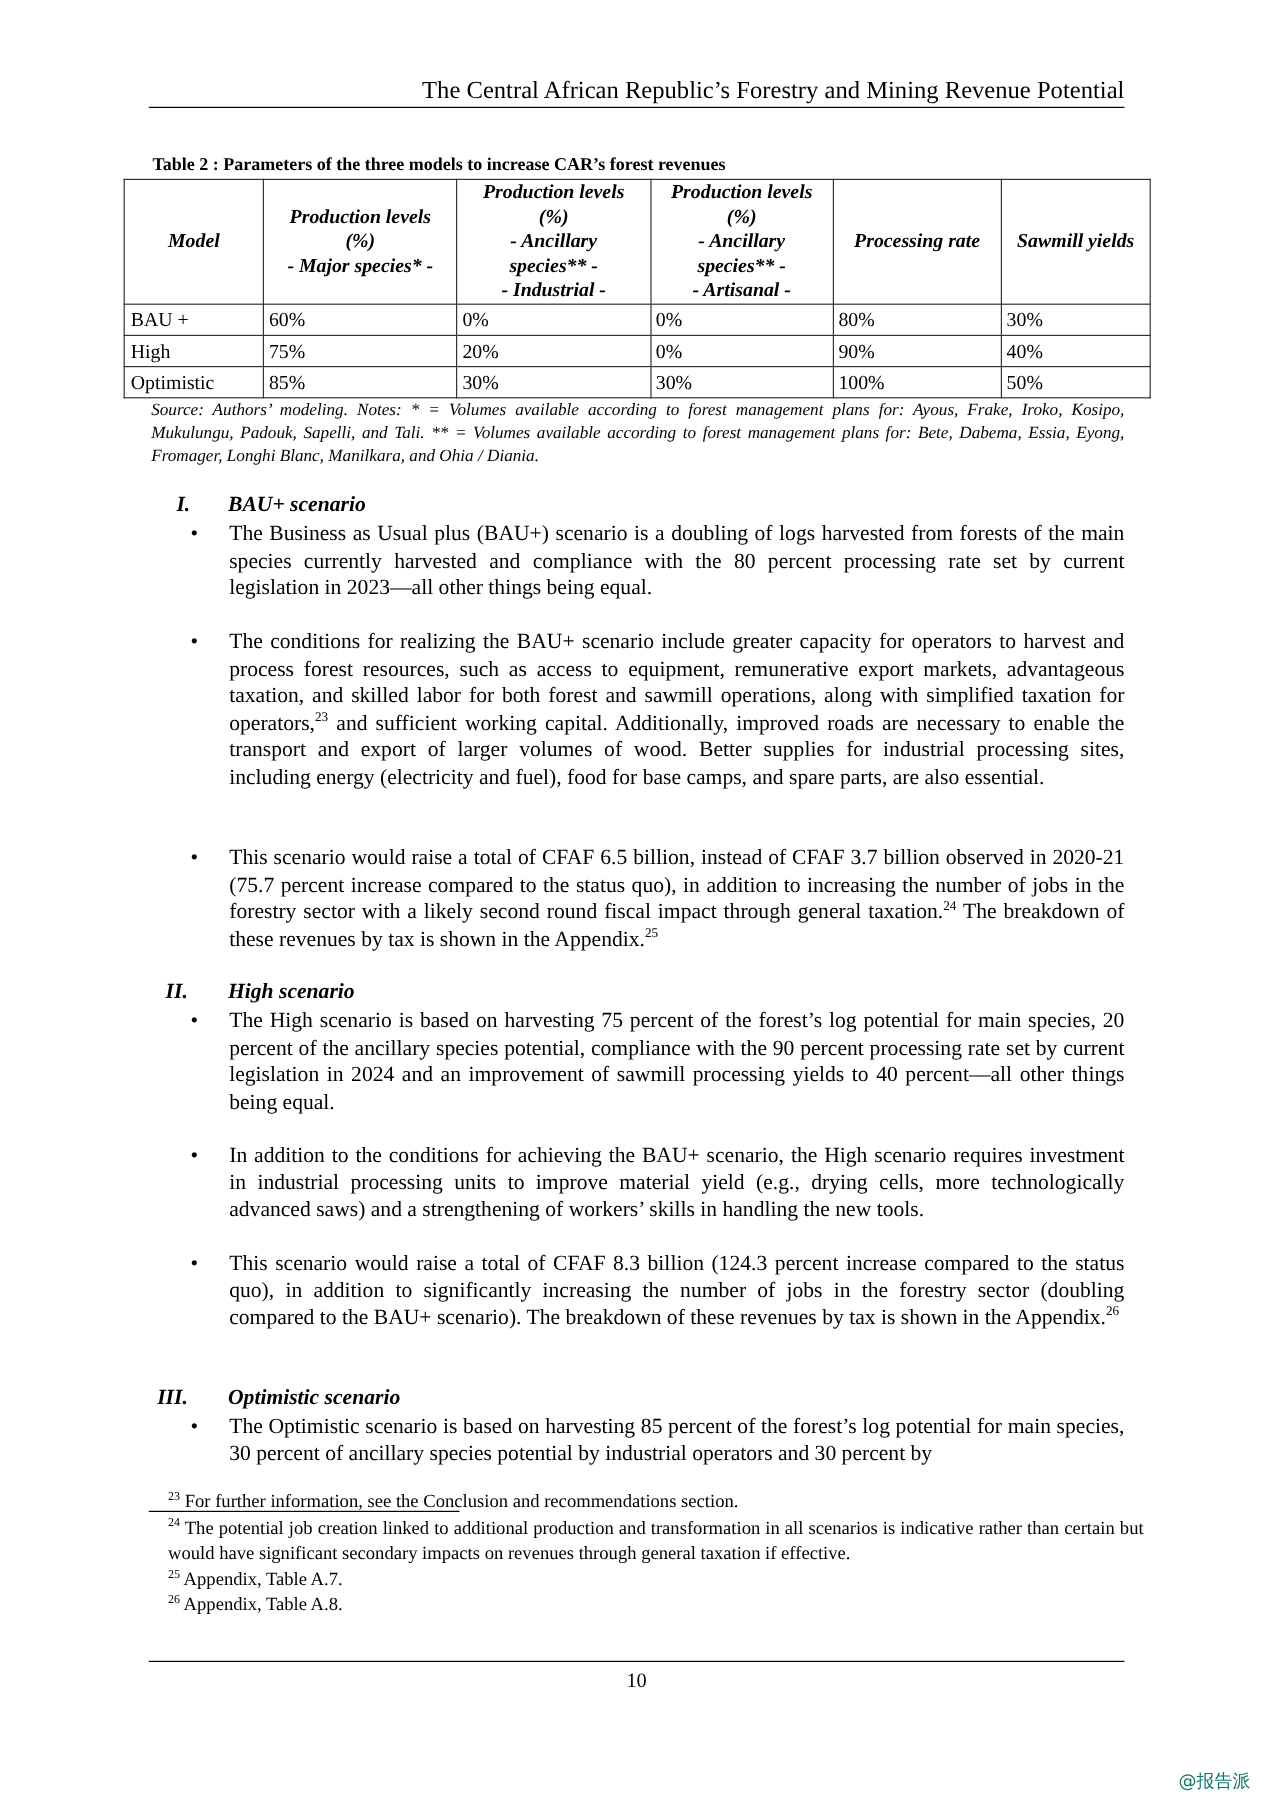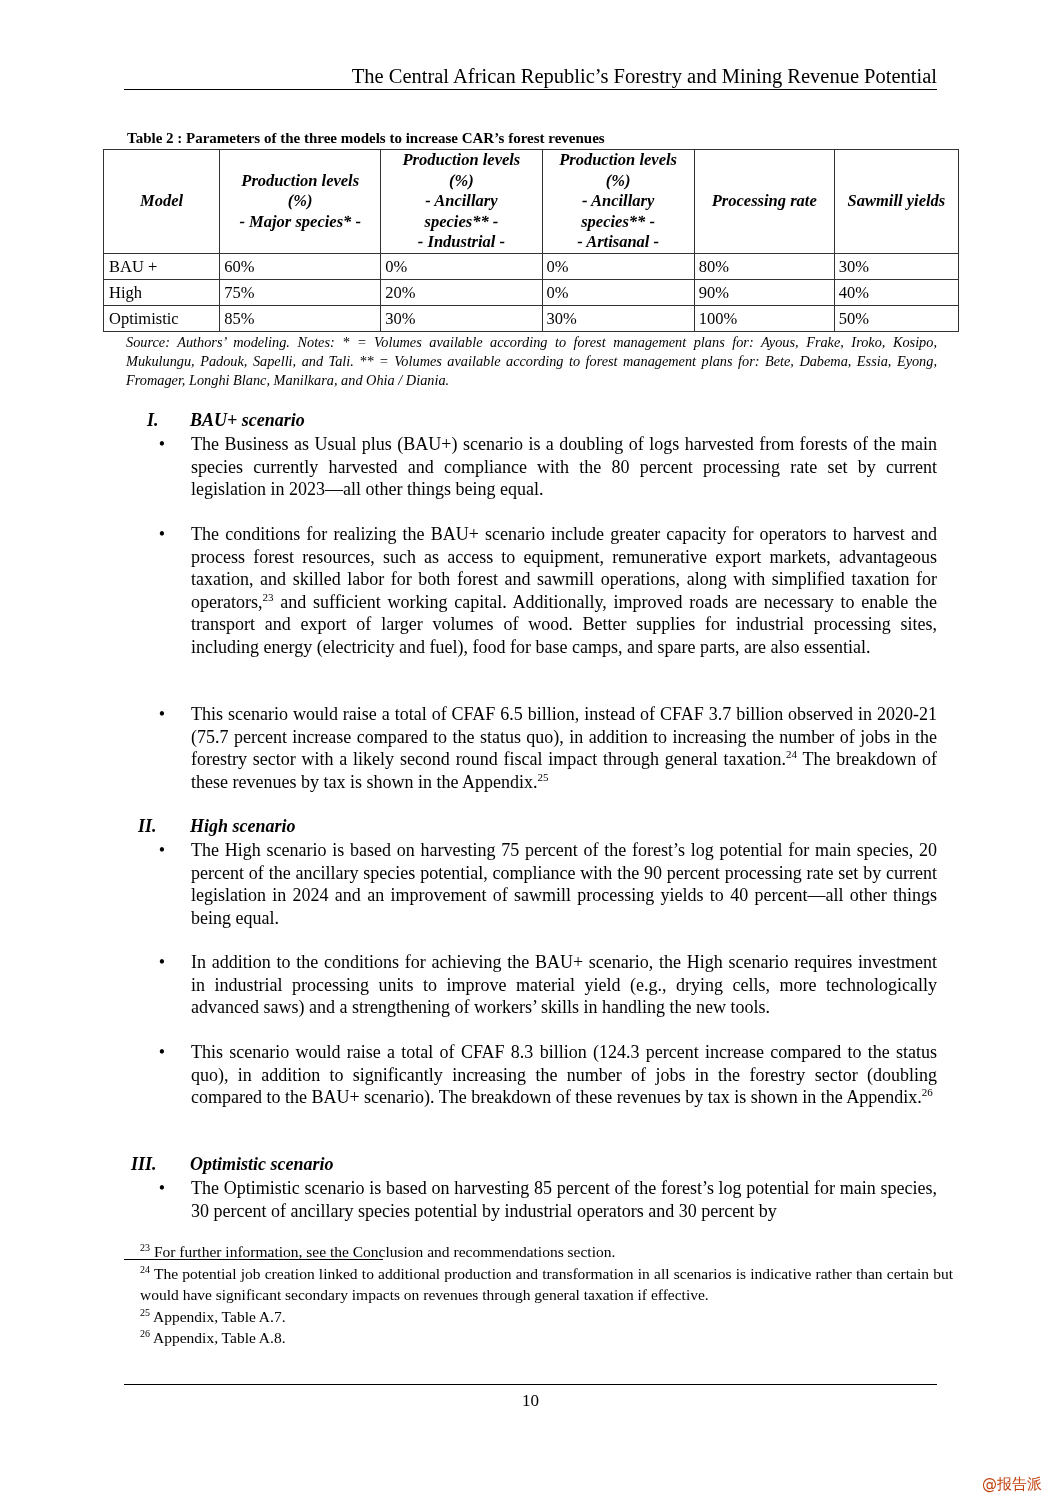--- a/index.html
+++ b/index.html
@@ -34,21 +34,21 @@
     .bullet .text { position: absolute; left: 36px; width: 746px; text-align: justify; }
     sup { font-size: 11px; line-height: 0; vertical-align: super; }
 
     .fn-rule { position: absolute; left: 124px; top: 1259px; width: 259px; border-top: 1px solid #000; }
     .footnotes { position: absolute; left: 124px; top: 1241px; width: 813px; font-size: 15.5px; line-height: 21.5px; text-align: justify; margin-left: 16px; }
     .footnotes sup { font-size: 10px; }
     .footer-rule { position: absolute; left: 124px; top: 1384px; width: 813px; border-top: 1.3px solid #000; }
     .page-number { position: absolute; left: 124px; top: 1389px; width: 813px; text-align: center; font-size: 17px; line-height: 24px; }
 
     .watermark { position: absolute; right: 14px; top: 1475px; font-family: "DejaVu Sans", sans-serif;
-                 font-size: 15px; color: #c2410c; }
+                 font-size: 15px; color: #0f766e; }
   </style>
 </head>
 <body>
 
 <div class="page">
 
   <div class="running-header">The Central African Republic’s Forestry and Mining Revenue Potential</div>
   <div class="header-rule"></div>
 
   <div class="table-caption">Table 2 : Parameters of the three models to increase CAR’s forest revenues</div>

